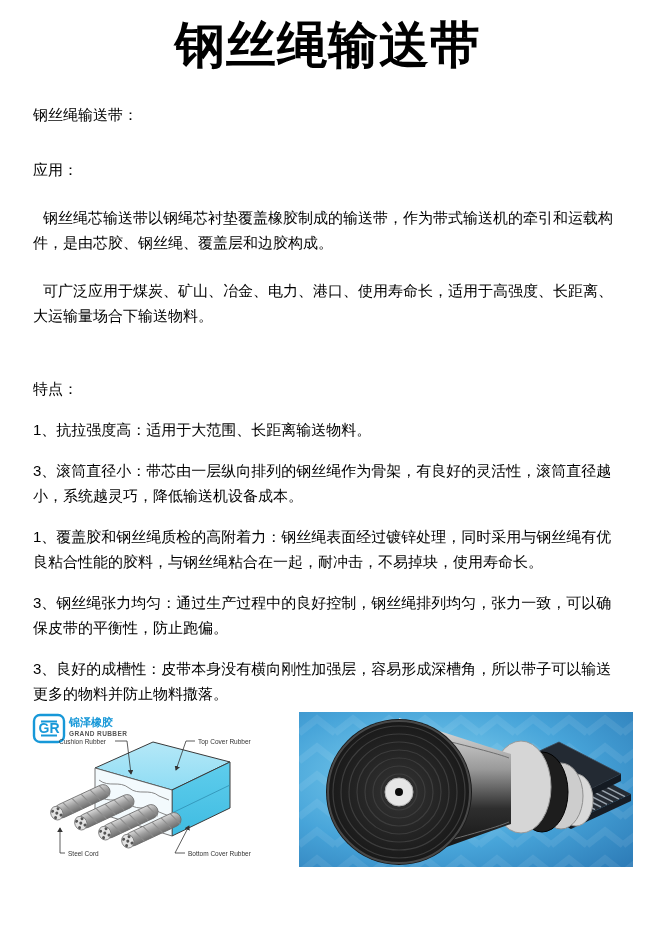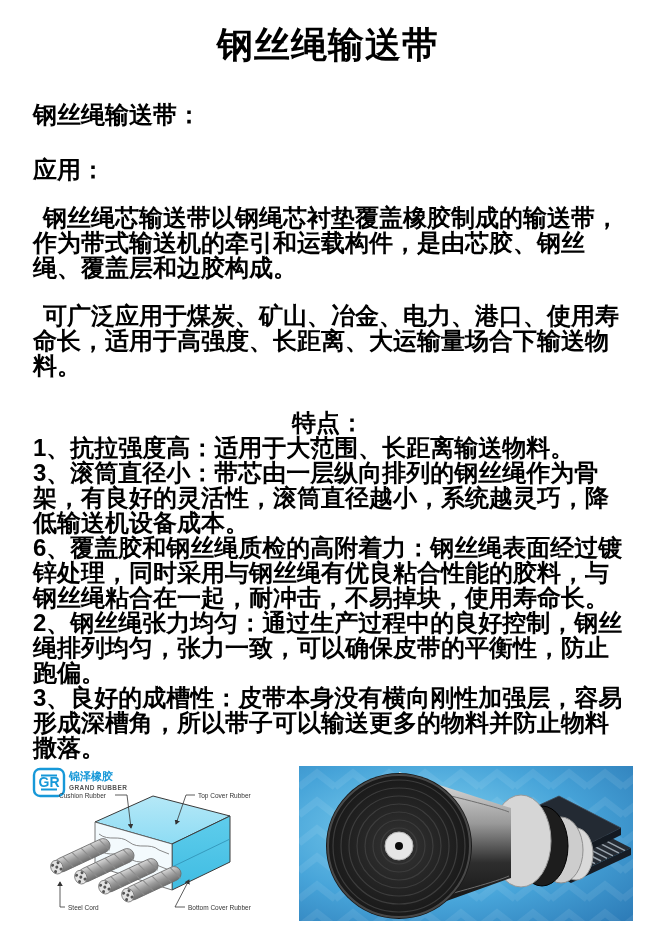--- a/index.html
+++ b/index.html
@@ -3,30 +3,30 @@
 <meta charset="utf-8">
 <style>
   html,body{margin:0;padding:0;}
   body{
     width:666px;height:930px;background:#ffffff;overflow:hidden;
     font-family:"Liberation Sans",sans-serif;color:#000;
   }
   .page{width:666px;height:930px;position:relative;}
   .text-col{padding:0 43px 0 33px;}
   .doc-title{
-    font-size:36px;font-weight:700;text-align:center;
+    font-size:50px;font-weight:700;text-align:center;
     line-height:62px;margin:14px 0 26px 0;letter-spacing:1px;
   }
-  .body-line{font-size:24px;line-height:25px;margin:0;font-weight:bold;}
+  .body-line{font-size:15px;line-height:25px;margin:0;}
   .h-intro{margin-top:0;}
   .p-intro{margin-top:23px;text-indent:10px;}
   .h-app{margin-top:30px;}
   .p-app{margin-top:23px;text-indent:10px;}
-  .h-feat{margin-top:32px;text-align:center;}
-  .feat{margin-top:0;}
+  .h-feat{margin-top:48px;}
+  .feat{margin-top:16px;}
   .figure-row{
     display:flex;align-items:flex-start;
     margin:6px 0 0 25px;gap:4px;
   }
   .diagram-box{
     position:relative;width:270px;height:155px;background:#ffffff;flex:0 0 auto;
   }
   .photo-box{width:334px;height:155px;flex:0 0 auto;overflow:hidden;}
   svg{display:block;}
   .dg-label{font-size:6.5px;fill:#333;font-family:"Liberation Sans",sans-serif;}
@@ -45,22 +45,22 @@
 
     <p class="body-line h-intro">钢丝绳输送带：</p>
     <p class="body-line h-app">应用：</p>
 
     <p class="body-line p-intro">钢丝绳芯输送带以钢绳芯衬垫覆盖橡胶制成的输送带，作为带式输送机的牵引和运载构件，是由芯胶、钢丝绳、覆盖层和边胶构成。</p>
     <p class="body-line p-app">可广泛应用于煤炭、矿山、冶金、电力、港口、使用寿命长，适用于高强度、长距离、大运输量场合下输送物料。</p>
 
     <p class="body-line h-feat">特点：</p>
     <p class="body-line feat">1、抗拉强度高：适用于大范围、长距离输送物料。</p>
     <p class="body-line feat">3、滚筒直径小：带芯由一层纵向排列的钢丝绳作为骨架，有良好的灵活性，滚筒直径越小，系统越灵巧，降低输送机设备成本。</p>
-    <p class="body-line feat">6、覆盖胶和钢丝绳质检的高附着力：钢丝绳表面经过镀锌处理，同时采用与钢丝绳有优良粘合性能的胶料，与钢丝绳粘合在一起，耐冲击，不易掉块，使用寿命长。</p>
-    <p class="body-line feat">2、钢丝绳张力均匀：通过生产过程中的良好控制，钢丝绳排列均匀，张力一致，可以确保皮带的平衡性，防止跑偏。</p>
+    <p class="body-line feat">1、覆盖胶和钢丝绳质检的高附着力：钢丝绳表面经过镀锌处理，同时采用与钢丝绳有优良粘合性能的胶料，与钢丝绳粘合在一起，耐冲击，不易掉块，使用寿命长。</p>
+    <p class="body-line feat">3、钢丝绳张力均匀：通过生产过程中的良好控制，钢丝绳排列均匀，张力一致，可以确保皮带的平衡性，防止跑偏。</p>
     <p class="body-line feat">3、良好的成槽性：皮带本身没有横向刚性加强层，容易形成深槽角，所以带子可以输送更多的物料并防止物料撒落。</p>
   </div>
 
   <div class="figure-row">
 
     <div class="diagram-box">
       <svg width="270" height="155" viewBox="0 0 270 155">
         <defs>
           <linearGradient id="topG" x1="0" y1="0" x2="0" y2="1">
             <stop offset="0" stop-color="#b5e8f7"></stop>

